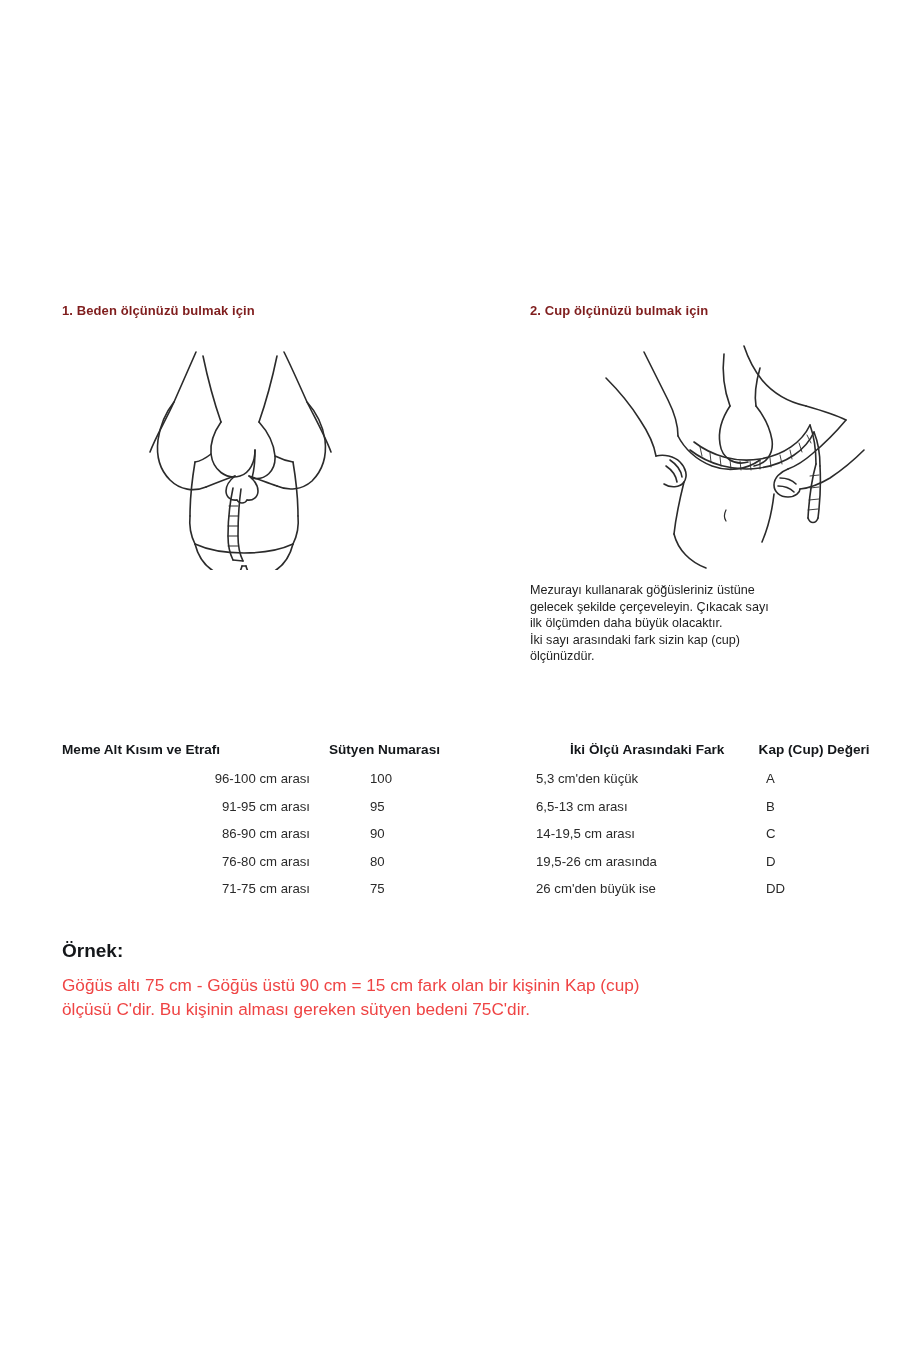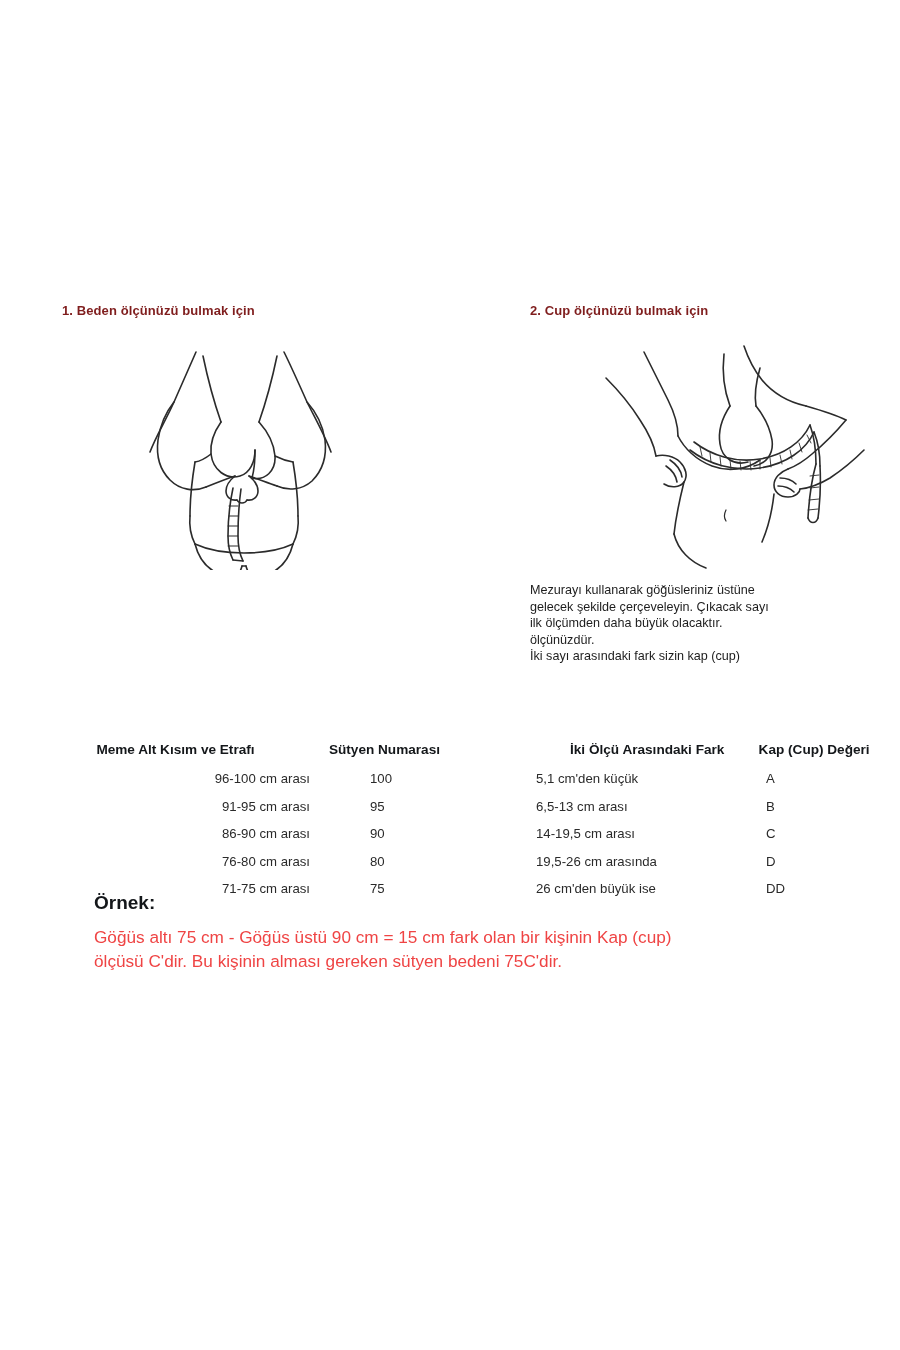--- a/index.html
+++ b/index.html
@@ -60,21 +60,21 @@
   #table-left  { left: 62px;  top: 742px; width: 420px; }
   #table-right { left: 530px; top: 742px; width: 360px; }
 
   .table-head {
     display: flex;
     font-size: 13.6px;
     font-weight: bold;
     color: #14171a;
     margin-bottom: 14px;
   }
-  #table-left .table-head .col-a  { width: 252px; text-align: center; }
+  #table-left .table-head .col-a  { width: 252px; }
   #table-left .table-head .col-b  { width: 170px; margin-left: 40px; }
   #table-right .table-head .col-a { width: 198px; padding-left: 40px; }
   #table-right .table-head .col-b { width: 138px; }
 
   .table-row {
     display: flex;
     font-size: 13.2px;
     color: #2a2a2a;
     margin-bottom: 12.5px;
   }
@@ -97,23 +97,22 @@
   #table-right .table-row .col-b {
     width: 138px;
     padding-left: 14px;
     box-sizing: border-box;
   }
 
   
   #example-block {
     position: absolute;
     left: 62px;
-    top: 892px;
+    top: 940px;
     width: 760px;
-    margin-left: 32px;
   }
   #example-title {
     font-size: 19px;
     font-weight: bold;
     color: #14171a;
     margin-bottom: 11px;
   }
   .example-line {
     font-size: 17.2px;
     line-height: 1.42;
@@ -234,22 +233,22 @@
 
       <path d="M178 178 C176 182 176 186 178 189" stroke-width="1.2"></path>
     </svg>
   </div>
 
 
   <div class="caption" id="caption-2">
     <div>Mezurayı kullanarak göğüsleriniz üstüne</div>
     <div>gelecek şekilde çerçeveleyin. Çıkacak sayı</div>
     <div>ilk ölçümden daha büyük olacaktır.</div>
+    <div>İki sayı arasındaki fark sizin kap (cup)</div>
     <div>ölçünüzdür.</div>
-    <div>İki sayı arasındaki fark sizin kap (cup)</div>
   </div>
 
   <div class="table-block" id="table-left">
     <div class="table-head">
       <div class="col-a">Meme Alt Kısım ve Etrafı</div>
       <div class="col-b">Sütyen Numarası</div>
     </div>
     <div class="table-row">
       <div class="col-a">96-100 cm arası</div>
       <div class="col-b">100</div>
@@ -271,21 +270,21 @@
       <div class="col-b">75</div>
     </div>
   </div>
 
   <div class="table-block" id="table-right">
     <div class="table-head">
       <div class="col-a">İki Ölçü Arasındaki Fark</div>
       <div class="col-b">Kap (Cup) Değeri</div>
     </div>
     <div class="table-row">
-      <div class="col-a">5,1 cm'den küçük</div>
+      <div class="col-a">5,3 cm'den küçük</div>
       <div class="col-b">A</div>
     </div>
     <div class="table-row">
       <div class="col-a">6,5-13 cm arası</div>
       <div class="col-b">B</div>
     </div>
     <div class="table-row">
       <div class="col-a">14-19,5 cm arası</div>
       <div class="col-b">C</div>
     </div>

